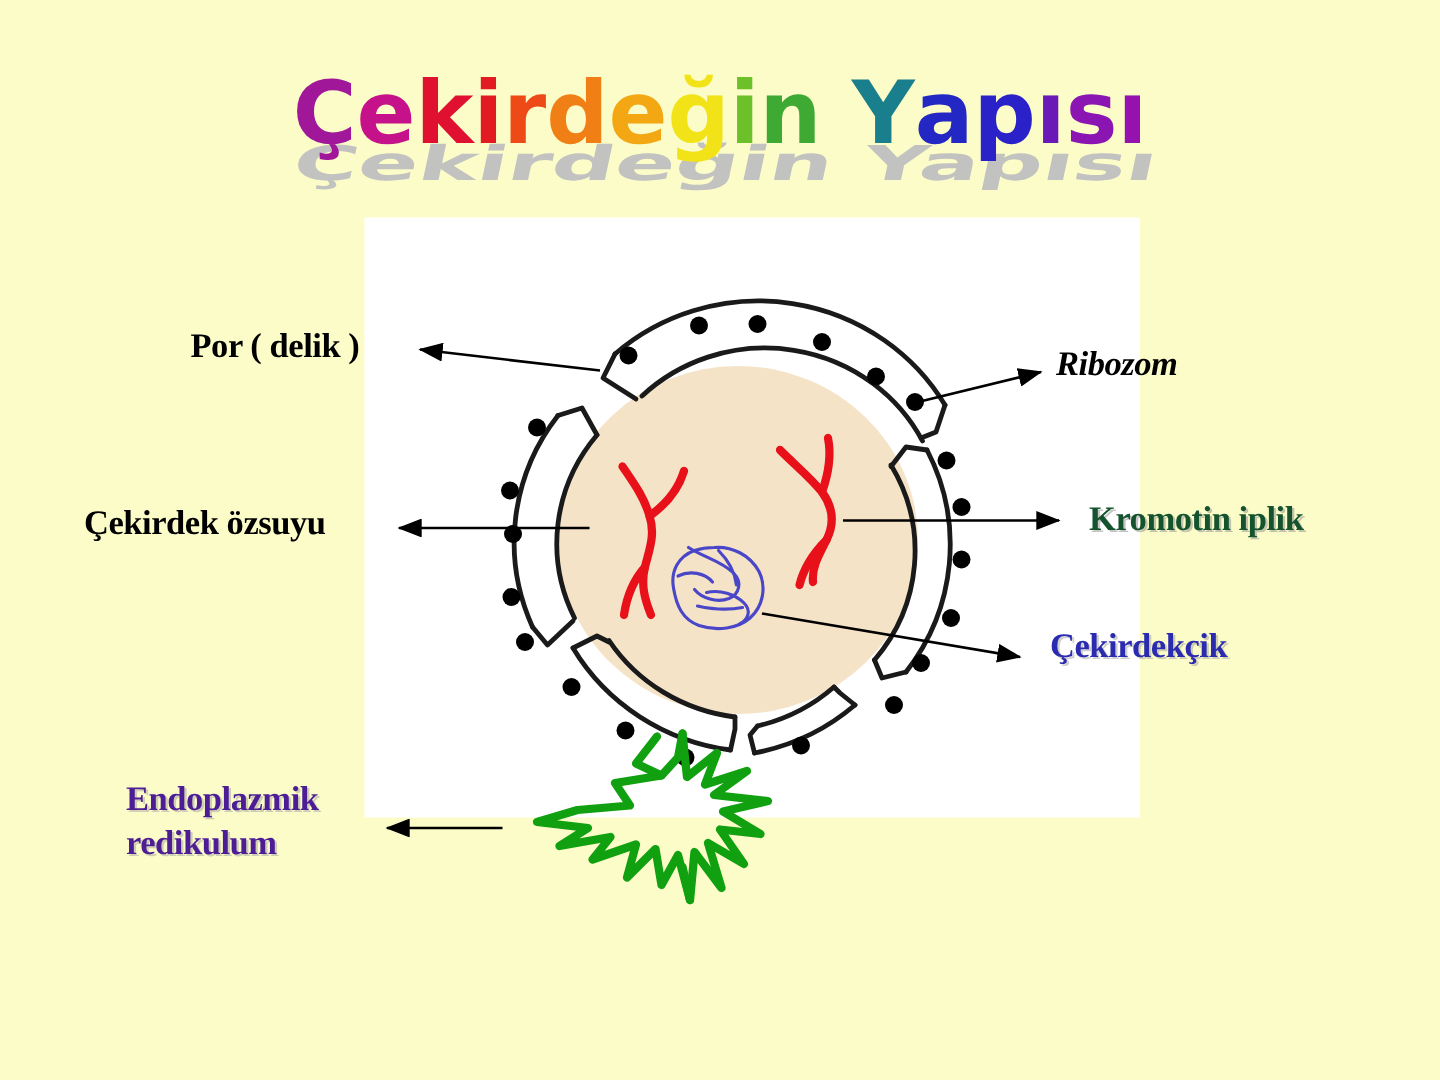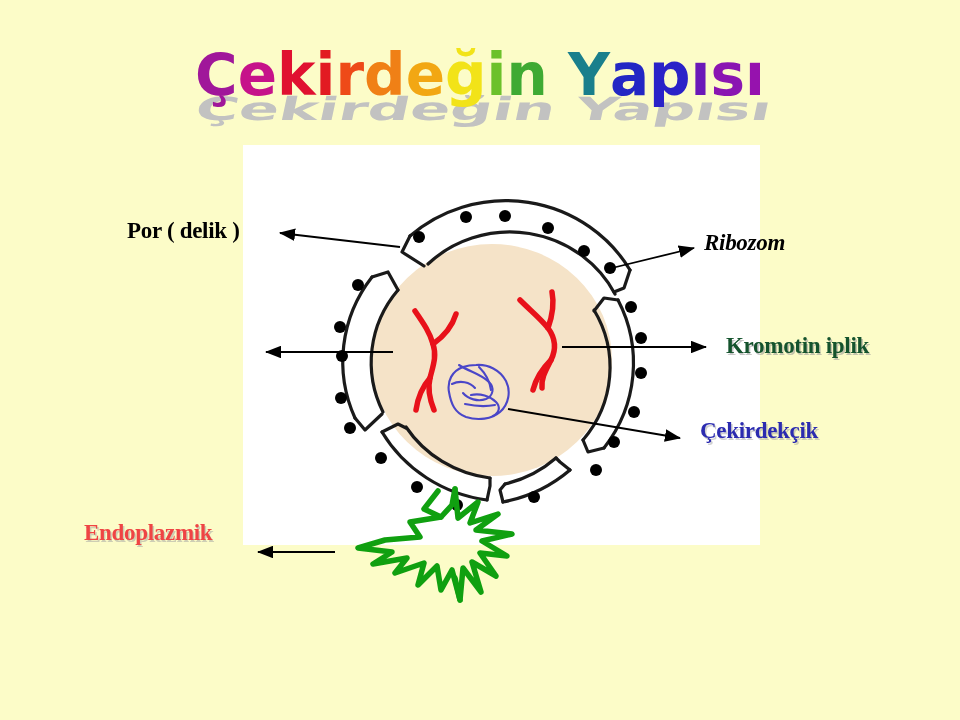--- a/index.html
+++ b/index.html
@@ -83,21 +83,21 @@
   .label.blackL { color: #000000; }
   .label.redL {
     color: #14532d;
     text-shadow: 1.5px 1.5px 0 rgba(150,150,150,0.55);
   }
   .label.blueL {
     color: #2b2bb0;
     text-shadow: 1.5px 1.5px 0 rgba(150,150,150,0.45);
   }
   .label.greenL {
-    color: #ef4444;
+    color: #4c1d95;
     line-height: 29px;
     text-shadow: 1.5px 1.5px 0 rgba(160,160,160,0.5);
   }
 
   #label-por       { left: 127px; top: 218px; }
   #label-ozsuyu    { left: 56px;  top: 336px; }
   #label-er        { left: 84px;  top: 518px; }
   #label-ribozom   { left: 704px; top: 230px; font-style: italic; }
   #label-kromotin  { left: 726px; top: 333px; }
   #label-cekirdekcik{ left: 700px; top: 418px; font-family: Liberation Serif, serif; }
@@ -232,23 +232,25 @@
       <line x1="393" y1="352" x2="266" y2="352" marker-end="url(#arrowhead)"></line>
       <line x1="335" y1="552" x2="258" y2="552" marker-end="url(#arrowhead)"></line>
       <line x1="612" y1="268" x2="694" y2="248" marker-end="url(#arrowhead)"></line>
       <line x1="562" y1="347" x2="706" y2="347" marker-end="url(#arrowhead)"></line>
       <line x1="508" y1="409" x2="680" y2="438" marker-end="url(#arrowhead)"></line>
     </g>
   </svg>
 
   <div class="label blackL" id="label-por">Por ( delik )</div>
 
+  <div class="label blackL" id="label-ozsuyu">Çekirdek özsuyu</div>
 
   <div class="label greenL" id="label-er">
     <div>Endoplazmik</div>
+    <div>redikulum</div>
   </div>
 
   <div class="label blackL" id="label-ribozom">Ribozom</div>
 
   <div class="label redL" id="label-kromotin">Kromotin iplik</div>
 
   <div class="label blueL" id="label-cekirdekcik">Çekirdekçik</div>
 
 </div>
 

